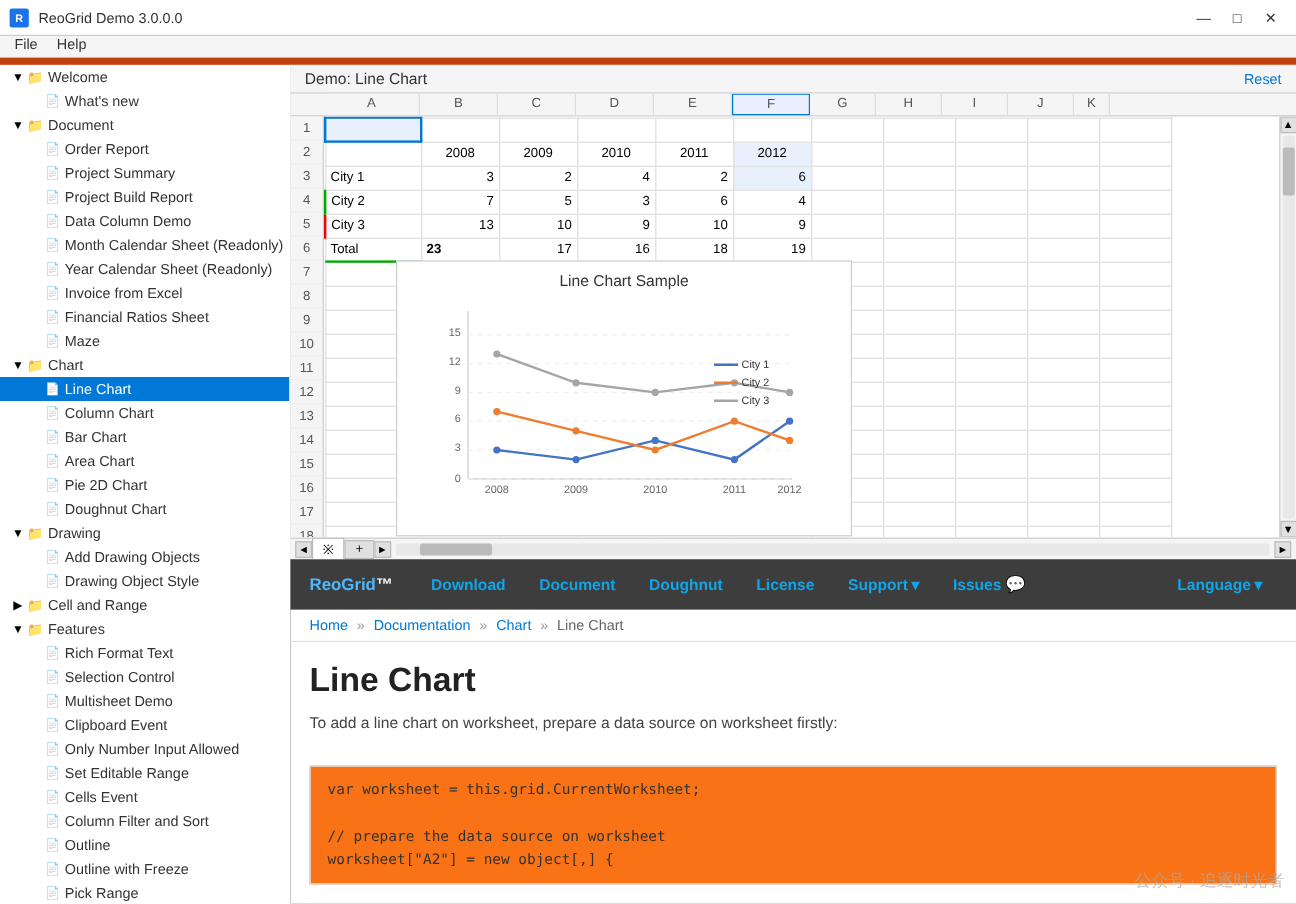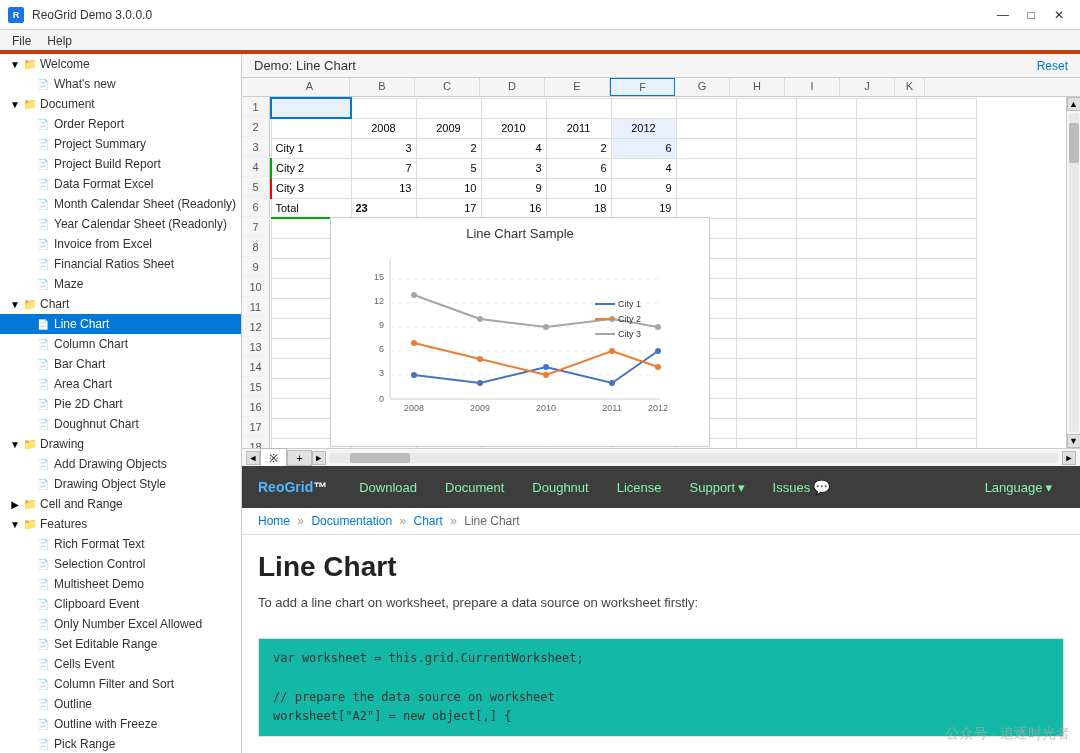--- a/index.html
+++ b/index.html
@@ -7,21 +7,21 @@
 
     
     .title-bar { background: #fff; border-bottom: 1px solid #ccc; display: flex; align-items: center; justify-content: space-between; padding: 4px 8px; height: 30px; }
     .title-bar-left { display: flex; align-items: center; gap: 8px; }
     .title-bar-icon { width: 16px; height: 16px; background: #1a73e8; border-radius: 2px; display: flex; align-items: center; justify-content: center; color: white; font-size: 9px; font-weight: bold; }
     .title-bar-title { font-size: 12px; color: #333; }
     .title-bar-controls { display: flex; gap: 2px; }
     .title-btn { width: 26px; height: 20px; border: none; background: transparent; cursor: pointer; font-size: 12px; display: flex; align-items: center; justify-content: center; color: #333; }
 
     
-    .menu-bar { background: #f5f5f5; border-bottom: 4px solid #c2410c; display: flex; align-items: flex-start; padding: 2px 4px; height: 24px; }
+    .menu-bar { background: #f5f5f5; border-bottom: 6px solid #c2410c; display: flex; align-items: flex-end; padding: 2px 4px; height: 24px; }
     .menu-item { padding: 2px 8px; cursor: pointer; font-size: 12px; color: #333; }
 
     
     .main-layout { display: flex; height: calc(753px - 54px); }
 
     
     .sidebar { width: 242px; background: white; border-right: 1px solid #ccc; overflow-y: auto; overflow-x: hidden; flex-shrink: 0; }
     .sidebar::-webkit-scrollbar { width: 6px; }
     .sidebar::-webkit-scrollbar-track { background: #f0f0f0; }
     .sidebar::-webkit-scrollbar-thumb { background: #bbb; }
@@ -67,35 +67,35 @@
     .right-scrollbar { width: 14px; background: #f5f5f5; border-left: 1px solid #ccc; display: flex; flex-direction: column; align-items: center; }
     .scroll-arrow-v { width: 14px; height: 14px; background: #e0e0e0; border: 1px solid #bbb; display: flex; align-items: center; justify-content: center; font-size: 9px; cursor: pointer; }
     .scroll-track-v { flex: 1; width: 10px; background: #e8e8e8; margin: 2px auto; border-radius: 2px; position: relative; }
     .scroll-thumb-v { width: 10px; height: 40px; background: #bbb; border-radius: 2px; position: absolute; top: 10px; }
 
     
     .website-section { background: #3d3d3d; display: flex; flex-direction: column; }
     .nav-bar { background: #3d3d3d; display: flex; align-items: center; padding: 0 16px; height: 42px; gap: 4px; }
     .nav-brand { color: #fff; font-size: 14px; font-weight: bold; margin-right: 16px; }
     .nav-brand span { color: #4db8ff; }
-    .nav-link { color: #86efac; font-size: 13px; padding: 6px 12px; cursor: pointer; text-decoration: none; }
+    .nav-link { color: #0ea5e9; font-size: 13px; padding: 6px 12px; cursor: pointer; text-decoration: none; font-weight: bold; }
     .nav-link.dropdown { display: flex; align-items: center; gap: 3px; }
     .nav-link.issues { display: flex; align-items: center; gap: 3px; }
     .nav-spacer { flex: 1; }
     .chat-icon { font-size: 14px; }
 
     .breadcrumb-bar { background: white; padding: 6px 16px; border-bottom: 1px solid #e0e0e0; }
     .breadcrumb-text { font-size: 12px; color: #666; }
     .breadcrumb-text a { color: #0078d7; text-decoration: none; }
     .breadcrumb-sep { margin: 0 4px; color: #999; }
 
     .page-content { background: white; padding: 16px; flex: 1; overflow: hidden; position: relative; }
     .page-heading { font-size: 28px; font-weight: bold; color: #222; margin-bottom: 12px; }
     .page-description { font-size: 13px; color: #444; margin-bottom: 28px; }
-    .code-block { background: #14b8a6; border: 1px solid #e0e0e0; padding: 10px 14px; font-family: 'Consolas', 'Courier New', monospace; font-size: 12px; color: #333; line-height: 1.6; }
+    .code-block { background: #f97316; border: 1px solid #e0e0e0; padding: 10px 14px; font-family: 'Consolas', 'Courier New', monospace; font-size: 12px; color: #333; line-height: 1.6; }
 
     .search-area { position: absolute; right: 16px; top: 16px; display: flex; gap: 4px; align-items: center; }
     .search-input { width: 160px; height: 28px; border: 1px solid #ccc; padding: 0 8px; font-size: 12px; color: #999; }
     .search-btn { background: #555; color: white; border: none; padding: 4px 10px; font-size: 12px; cursor: pointer; height: 28px; }
 
     
     .watermark { position: absolute; bottom: 10px; right: 10px; color: #aaa; font-size: 14px; opacity: 0.7; }
 
     
     .line-chart-svg { width: 100%; height: 180px; }
@@ -153,21 +153,21 @@
       <span class="item-label">Project Summary</span>
     </div>
     <div class="tree-item indent-2">
       <span class="tree-toggle"></span>
       <span class="item-icon doc-icon">📄</span>
       <span class="item-label">Project Build Report</span>
     </div>
     <div class="tree-item indent-2">
       <span class="tree-toggle"></span>
       <span class="item-icon doc-icon">📄</span>
-      <span class="item-label">Data Format Excel</span>
+      <span class="item-label">Data Column Demo</span>
     </div>
     <div class="tree-item indent-2">
       <span class="tree-toggle"></span>
       <span class="item-icon doc-icon">📄</span>
       <span class="item-label">Month Calendar Sheet (Readonly)</span>
     </div>
     <div class="tree-item indent-2">
       <span class="tree-toggle"></span>
       <span class="item-icon doc-icon">📄</span>
       <span class="item-label">Year Calendar Sheet (Readonly)</span>
@@ -267,21 +267,21 @@
       <span class="item-label">Multisheet Demo</span>
     </div>
     <div class="tree-item indent-2">
       <span class="tree-toggle"></span>
       <span class="item-icon doc-icon">📄</span>
       <span class="item-label">Clipboard Event</span>
     </div>
     <div class="tree-item indent-2">
       <span class="tree-toggle"></span>
       <span class="item-icon doc-icon">📄</span>
-      <span class="item-label">Only Number Excel Allowed</span>
+      <span class="item-label">Only Number Input Allowed</span>
     </div>
     <div class="tree-item indent-2">
       <span class="tree-toggle"></span>
       <span class="item-icon doc-icon">📄</span>
       <span class="item-label">Set Editable Range</span>
     </div>
     <div class="tree-item indent-2">
       <span class="tree-toggle"></span>
       <span class="item-icon doc-icon">📄</span>
       <span class="item-label">Cells Event</span>

